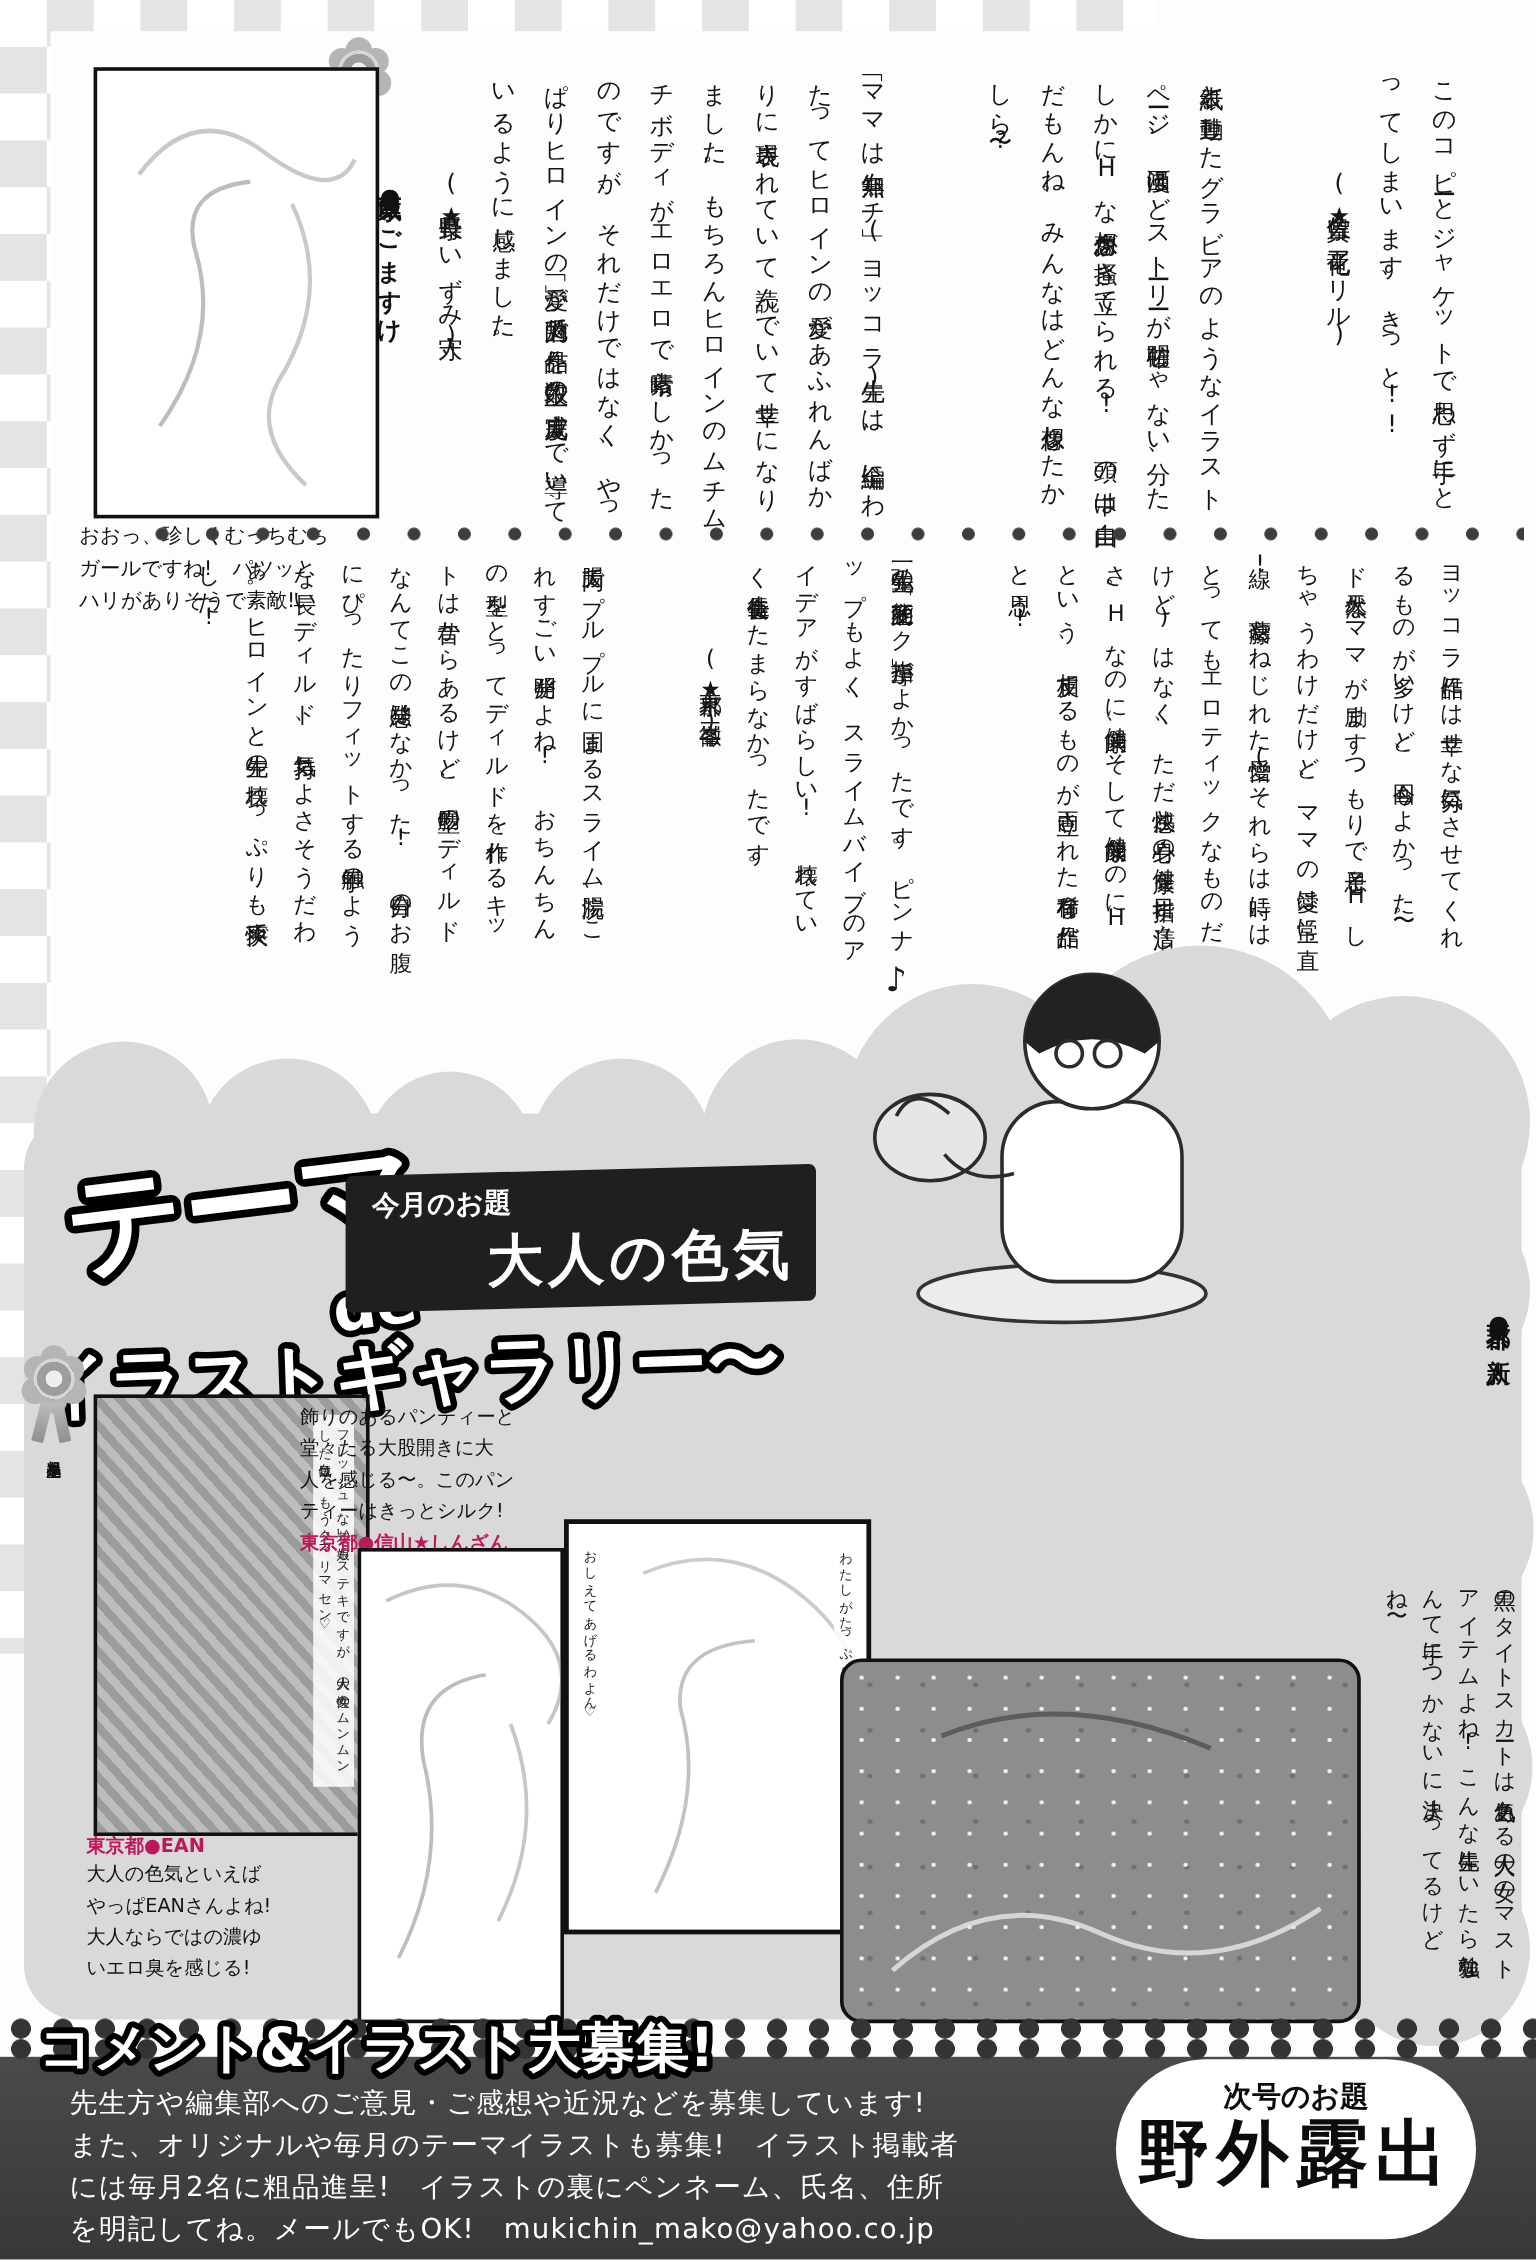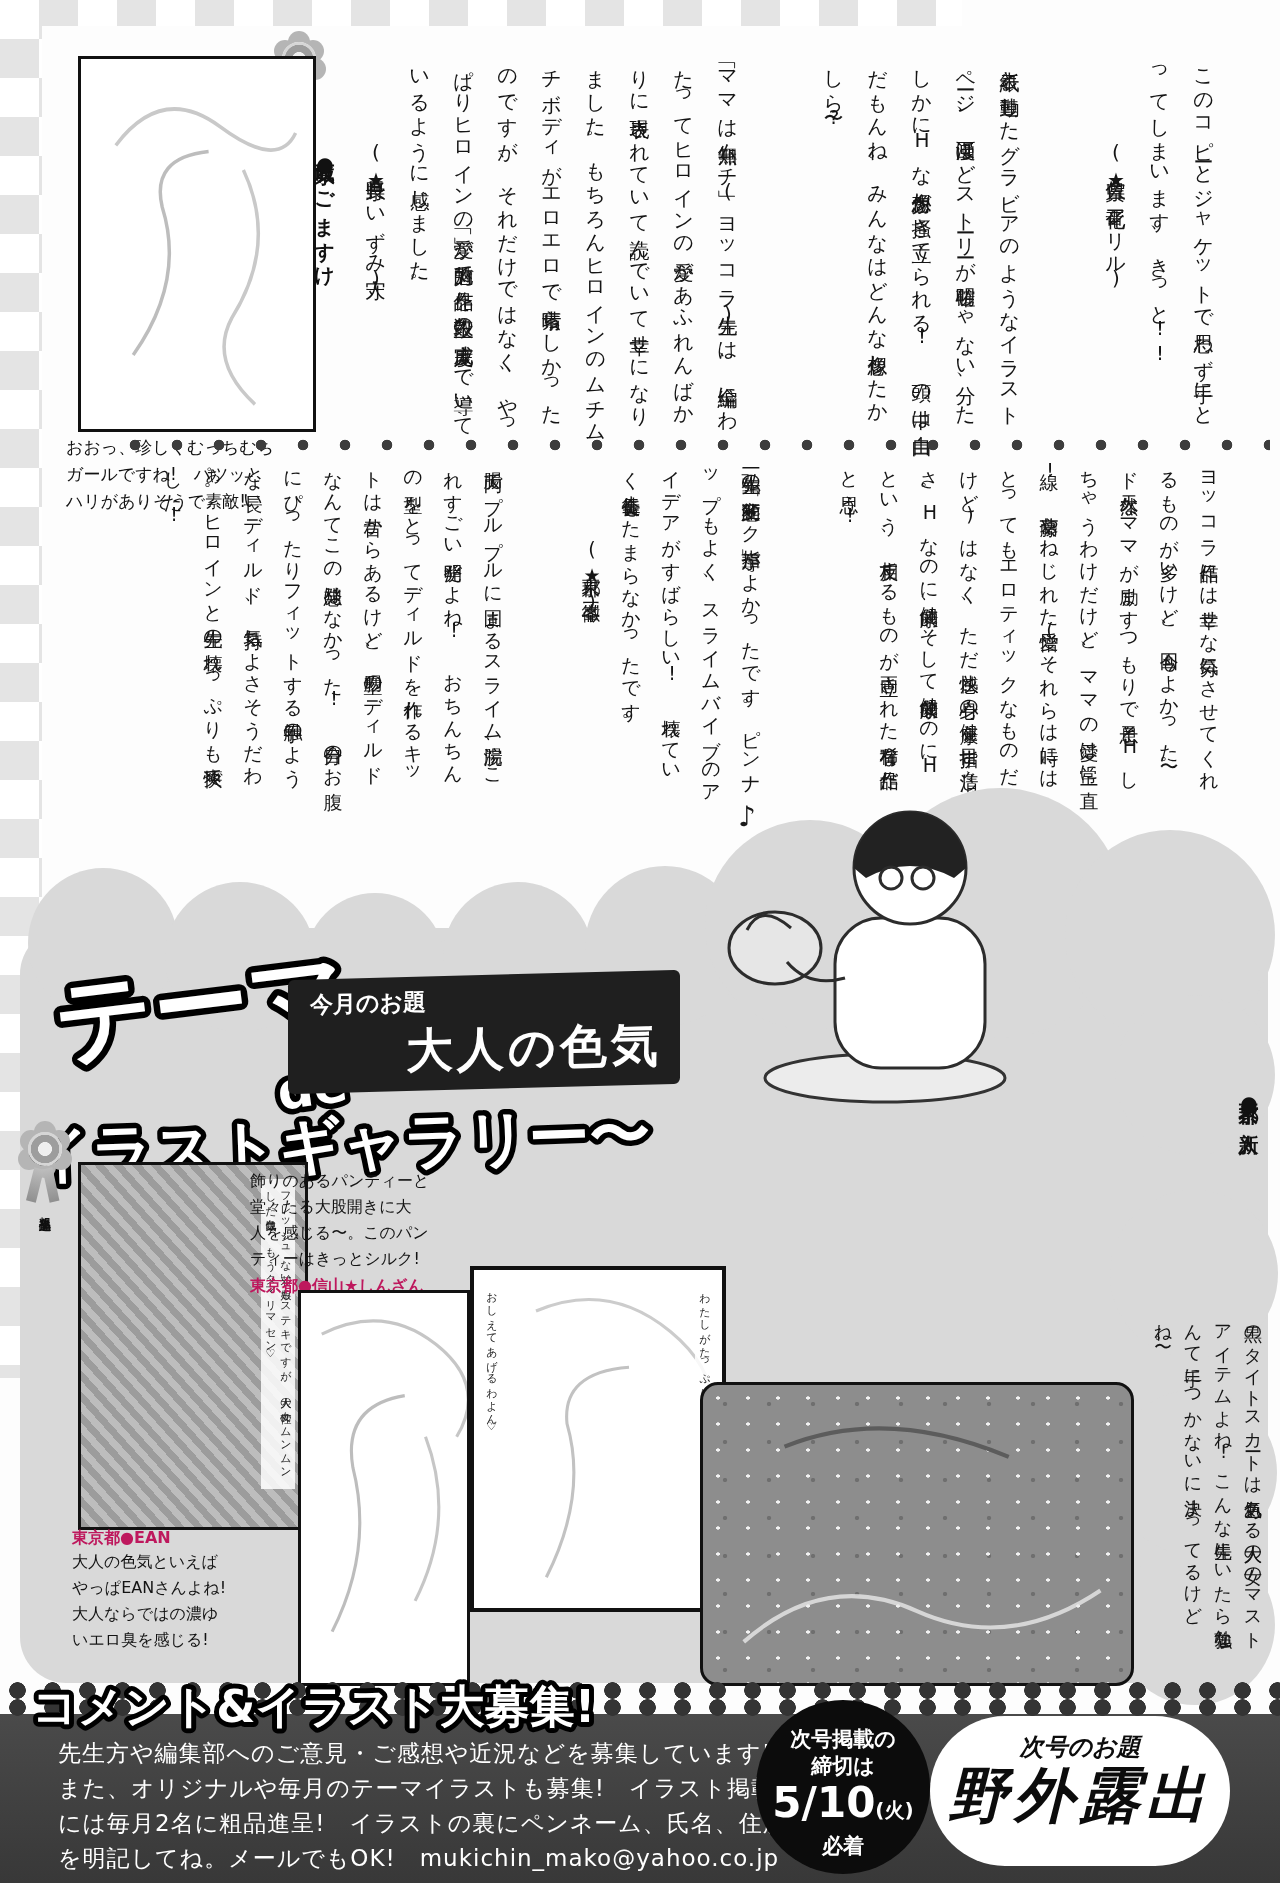--- a/index.html
+++ b/index.html
@@ -42,21 +42,21 @@
   .gal-credit{font-weight:bold;font-size:16px;color:#be185d;}
   .theme-band{background:#1f1f1f;color:#fff;transform:skewY(-1.5deg);border-radius:6px;}
   .theme-label{font-size:23px;font-weight:bold;padding:10px 0 0 22px;}
   .theme-title{font-size:47px;font-weight:bold;text-align:right;padding:2px 18px 0 0;letter-spacing:4px;}
   
   #footer-dark{background:linear-gradient(180deg,#4a4a4a,#383838);}
   .bigdots{background-image:radial-gradient(circle,#343434 8px,transparent 8.6px);
            background-size:35px 17px;background-repeat:repeat;}
   .foot-line{font-size:23px;color:#fff;line-height:35px;letter-spacing:1px;white-space:nowrap;}
   #deadline-circle{background:#0c0c0c;border-radius:50%;color:#fff;text-align:center;}
-  #next-pill{background:#fff;border-radius:80px;text-align:center;color:#0c0c0c;font-style:italic;}
+  #next-pill{background:#fff;border-radius:80px;text-align:center;color:#0c0c0c;}
   .dl-small{font-size:21px;font-weight:bold;line-height:27px;}
   .dl-date{font-size:42px;font-weight:bold;line-height:46px;}
   .dl-date small{font-size:20px;font-weight:bold;}
   .np-label{font-size:24px;font-weight:bold;line-height:30px;margin-top:16px;}
   .np-title{font-size:60px;font-weight:900;line-height:66px;letter-spacing:6px;}
   svg text{font-family:"DejaVu Sans","Liberation Sans",sans-serif;}
 </style>
 </head>
 <body>
 
@@ -201,27 +201,19 @@
     <text x="10" y="54" font-size="45" font-weight="bold" fill="#fff" stroke="#000" stroke-width="10" stroke-linejoin="round" paint-order="stroke">コメント&amp;イラスト大募集!</text>
   </svg>
 
   <div class="abs" style="left:58px;top:1736px;width:700px;">
     <div class="foot-line">先生方や編集部へのご意見・ご感想や近況などを募集しています!</div>
     <div class="foot-line">また、オリジナルや毎月のテーマイラストも募集!　イラスト掲載者</div>
     <div class="foot-line">には毎月2名に粗品進呈!　イラストの裏にペンネーム、氏名、住所</div>
     <div class="foot-line">を明記してね。メールでもOK!　mukichin_mako@yahoo.co.jp</div>
   </div>
 
-  <div id="deadline-circle" class="abs" style="left:756px;top:1700px;width:174px;height:174px;">
-    <div class="dl-small" style="margin-top:26px;">次号掲載の</div>
-    <div class="dl-small">締切は</div>
-    <div class="dl-date">
-      <span>5/10</span><small>(火)</small>
-    </div>
-    <div class="dl-small">必着</div>
-  </div>
 
   <div id="next-pill" class="abs" style="left:930px;top:1716px;width:300px;height:150px;">
     <div class="np-label">次号のお題</div>
     <div class="np-title">野外露出</div>
   </div>
 
 </div>
 
 </body></html>

